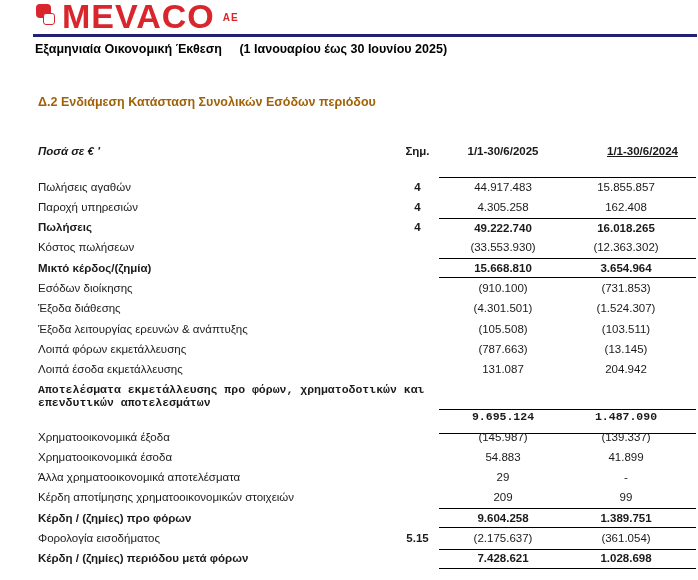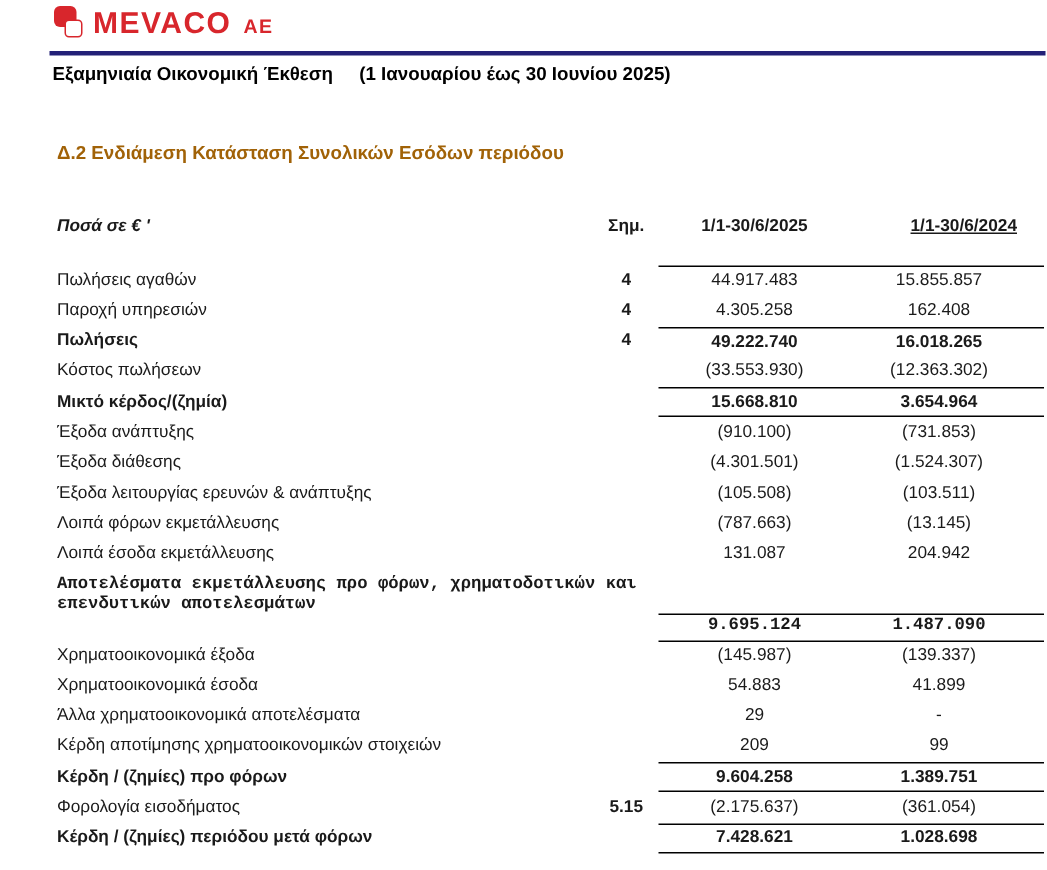--- a/index.html
+++ b/index.html
@@ -3,22 +3,22 @@
 <meta charset="utf-8">
 <style>
   html,body{margin:0;padding:0;background:#fff;}
   body{width:698px;height:580px;font-family:"Liberation Sans",sans-serif;color:#1a1a1a;position:relative;overflow:hidden;}
 
   
   .logo{position:absolute;left:36px;top:3px;display:flex;align-items:flex-end;}
   .logo-icon{position:relative;width:21px;height:26px;margin-right:5px;}
   .logo-icon .sq-red{position:absolute;left:0;top:1px;width:15px;height:14px;background:#d8262c;border-radius:4px;}
   .logo-icon .sq-white{position:absolute;left:7px;top:10px;width:10px;height:10px;background:#fff;border:1.8px solid #d8262c;border-radius:3px;}
-  .logo-main{color:#d8262c;font-weight:bold;font-size:20px;line-height:26px;letter-spacing:1px;}
-  .logo-suffix{color:#d8262c;font-weight:bold;font-size:13px;line-height:22px;margin-left:8px;letter-spacing:1px;}
+  .logo-main{color:#d8262c;font-weight:bold;font-size:34px;line-height:26px;letter-spacing:1px;}
+  .logo-suffix{color:#d8262c;font-weight:bold;font-size:10px;line-height:22px;margin-left:8px;letter-spacing:1px;}
 
   .top-rule{position:absolute;left:33px;right:1px;top:34px;height:2.5px;background:#232077;}
 
   .subtitle{position:absolute;left:35px;top:42px;color:#000000;font-weight:bold;font-size:12.5px;white-space:nowrap;}
   .subtitle .period{margin-left:14px;}
 
   
   .section-title{position:absolute;left:38px;top:95px;font-weight:bold;font-size:12.5px;color:#a16207;}
 
   
@@ -31,21 +31,21 @@
   .col-h.c2{padding-right:18px;text-decoration:underline;}
 
   .rows{margin-top:16px;}
   .row{display:grid;grid-template-columns:358px 43px 257px;height:20.3px;align-items:stretch;}
   .row.bold{font-weight:bold;}
   .row.tall{height:47px;font-family:Liberation Mono, monospace;}
   .cell.label{grid-column:1/2;display:flex;align-items:center;}
   .row.tall .cell.label{grid-column:1/3;align-items:flex-start;padding-top:3px;}
   .cell.note{grid-column:2/3;display:flex;align-items:center;justify-content:center;font-weight:bold;}
   .vals{grid-column:3/4;display:grid;grid-template-columns:135px 122px;align-content:center;}
-  .row.tall .vals{align-content:end;padding-bottom:3px;}
+  .row.tall .vals{align-content:end;padding-bottom:9px;}
   .vals.bt{border-top:1.5px solid #000;}
   .vals.bb{border-bottom:1.5px solid #000;}
   .v{text-align:center;white-space:nowrap;}
   .v.v1{padding-right:7px;}
   .v.v2{padding-right:18px;}
 </style>
 </head>
 <body>
 
 <div>
@@ -110,21 +110,21 @@
   </div>
         <div class="row bold">
     <span class="cell label">Μικτό κέρδος/(ζημία)</span>
     <span class="cell note"></span>
     <div class="vals bt bb">
       <span class="v v1">15.668.810</span>
       <span class="v v2">3.654.964</span>
     </div>
   </div>
         <div class="row">
-    <span class="cell label">Έξοδα ανάπτυξης</span>
+    <span class="cell label">Εσόδων διοίκησης</span>
     <span class="cell note"></span>
     <div class="vals">
       <span class="v v1">(910.100)</span>
       <span class="v v2">(731.853)</span>
     </div>
   </div>
         <div class="row">
     <span class="cell label">Έξοδα διάθεσης</span>
     <span class="cell note"></span>
     <div class="vals">

